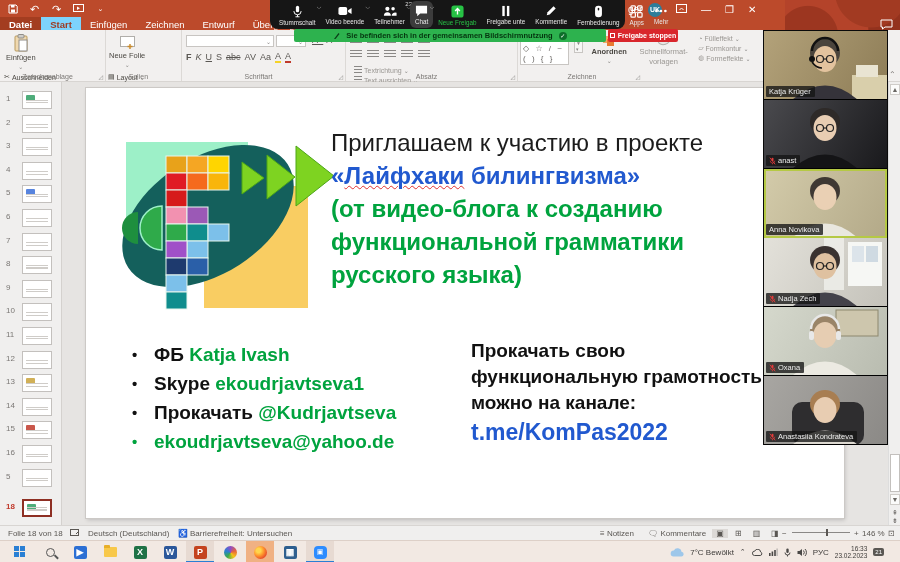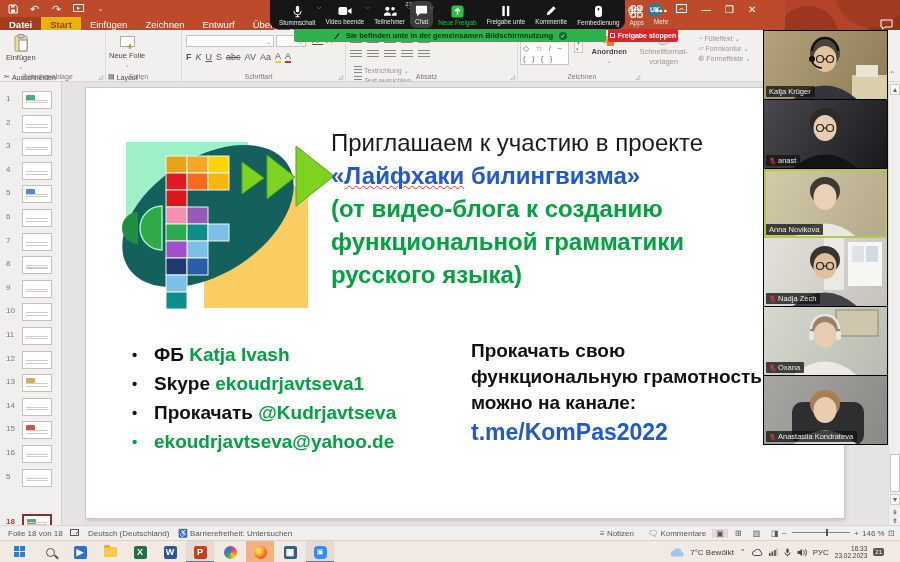--- a/index.html
+++ b/index.html
@@ -22,21 +22,21 @@
   .title-frag { position:absolute; left:628px; top:4px; color:#fff; font-size:10px; }
   .win-controls { position:absolute; left:648px; top:0; height:19px; display:flex; align-items:center; gap:14px; color:#fff; }
   .avatar-uk { width:14px; height:14px; border-radius:50%; background:#2d7d9a; color:#fff; font-size:7px; font-weight:bold;
     display:flex; align-items:center; justify-content:center; }
   .wc { font-size:10px; line-height:1; }
   .chat-bubble-top { position:absolute; left:880px; top:16px; }
   
   .tabrow { position:absolute; left:0; top:17px; width:900px; height:13px; display:flex; align-items:flex-end; }
   .tab { color:#fff; font-size:9.5px; padding:2px 9px 2px; height:13px; cursor:default; }
   .tab.file { background:#a33d20; font-weight:bold; }
-  .tab.active { background:#eab308; color:#9e3a21; font-weight:bold; }
+  .tab.active { background:#7dd3fc; color:#9e3a21; font-weight:bold; }
   
   .zoombar { position:absolute; left:270px; top:0; width:355px; height:29px; background:#161616;
     border-radius:0 0 8px 8px; display:flex; align-items:stretch; padding:1px 6px 1px 4px; z-index:40; }
   .zb-item { position:relative; display:flex; flex-direction:column; align-items:center; justify-content:center;
     padding:1px 5px 0; color:#e8e8e8; }
   .zb-item.active { background:#3c3c3c; border-radius:6px; }
   .zb-item .zb-label { font-size:6.3px; margin-top:1px; white-space:nowrap; }
   .zb-item.green .zb-label { color:#27c245; }
   .zb-item svg { display:block; }
   .zb-badge { position:absolute; top:0; right:-2px; color:#ddd; font-size:6px; }
@@ -311,21 +311,21 @@
           </svg>
         </span>
         <span class="zb-label">Mehr</span>
       </div>
     </div>
 
   <div class="share-banner">
     <svg width="7" height="8" viewBox="0 0 7 8">
         <path d="M1 7L5.5 1l1 1L2.5 7z" fill="#0b3e18"></path>
       </svg>
-    <span class="sb-text">Sie befinden unte in der gemeinsamen Bildschirmnutzung</span>
+    <span class="sb-text">Sie befinden sich in der gemeinsamen Bildschirmnutzung</span>
     <span class="sb-check">✓</span>
   </div>
   <div class="stop-btn">
     <span class="st-sq"></span>
     <span class="st-label">Freigabe stoppen</span>
   </div>
 
   <div class="ribbon">
     <div class="rgroup" style="width:106px;">
       <span class="bigbtn">
@@ -589,21 +589,21 @@
         <span class="thumb-box">
           <span class="thumb-lines"></span>
         </span>
       </div>
       <div class="thumb-item" style="top: 385.6px;">
         <span class="thumb-num">5</span>
         <span class="thumb-box">
           <span class="thumb-lines"></span>
         </span>
       </div>
-      <div class="thumb-item selected" style="top: 431px; padding-left: 36px;">
+      <div class="thumb-item selected" style="top: 416px; padding-left: 36px;">
         <span class="thumb-num">18</span>
         <span class="thumb-box">
           <span class="thumb-hint" style="background:#2f9e63"></span>
           <span class="thumb-lines"></span>
         </span>
       </div>
     </div>
 
   <div class="canvas">
     <div class="slide">

